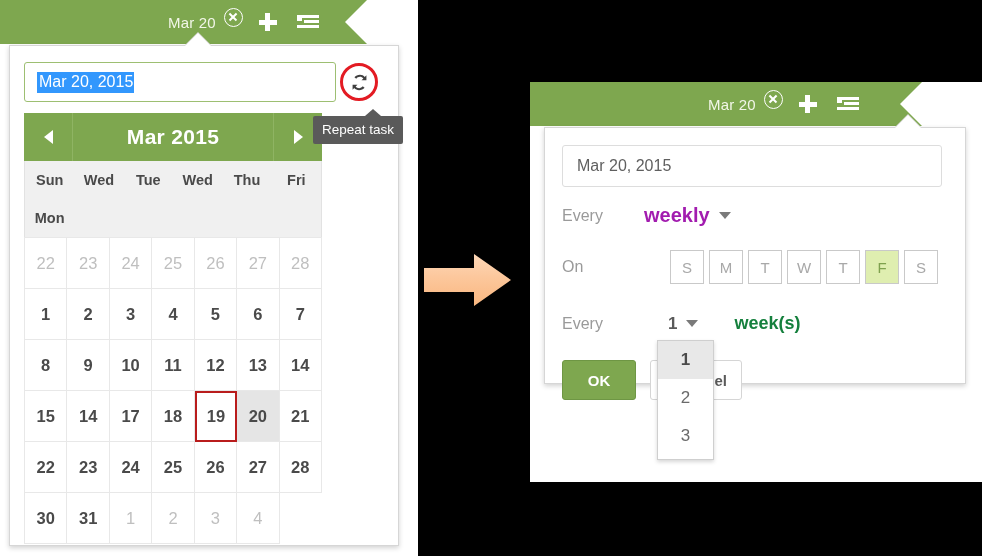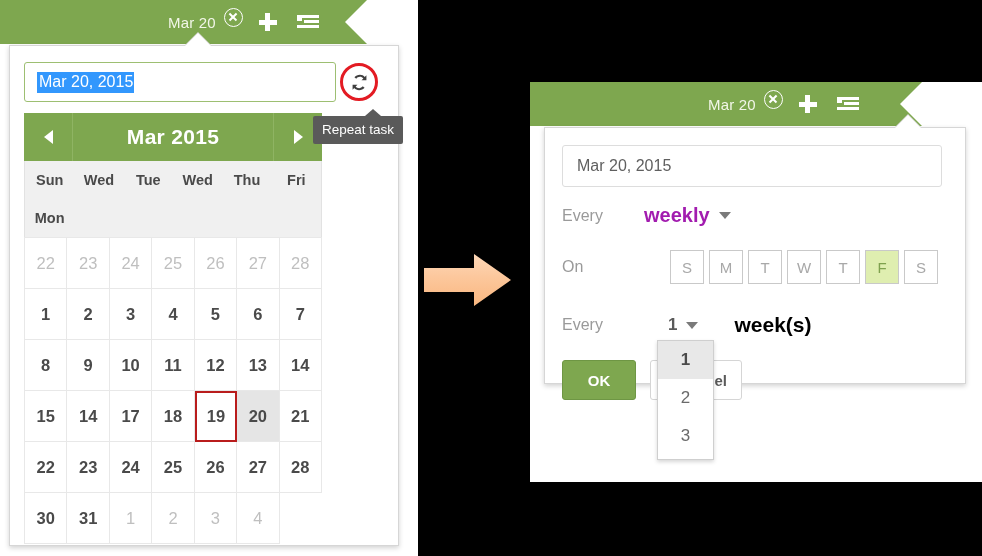--- a/index.html
+++ b/index.html
@@ -338,23 +338,23 @@
     color: #7FA14E;
   }
   .row-every { left: 17px; top: 185px; }
   .every-num {
     font-size: 17px;
     font-weight: bold;
     color: #5A5A5A;
     margin-left: 24px;
   }
   .week-unit {
-    font-size: 21px;
-    font-weight: bold;
-    color: #000000;
+    font-size: 18px;
+    font-weight: bold;
+    color: #15803d;
     margin-left: 36px;
   }
 
   .btn-ok {
     position: absolute;
     left: 17px; top: 232px;
     width: 74px; height: 40px;
     background: #7EA74F;
     border: 1px solid #6E9644;
     border-radius: 3px;

